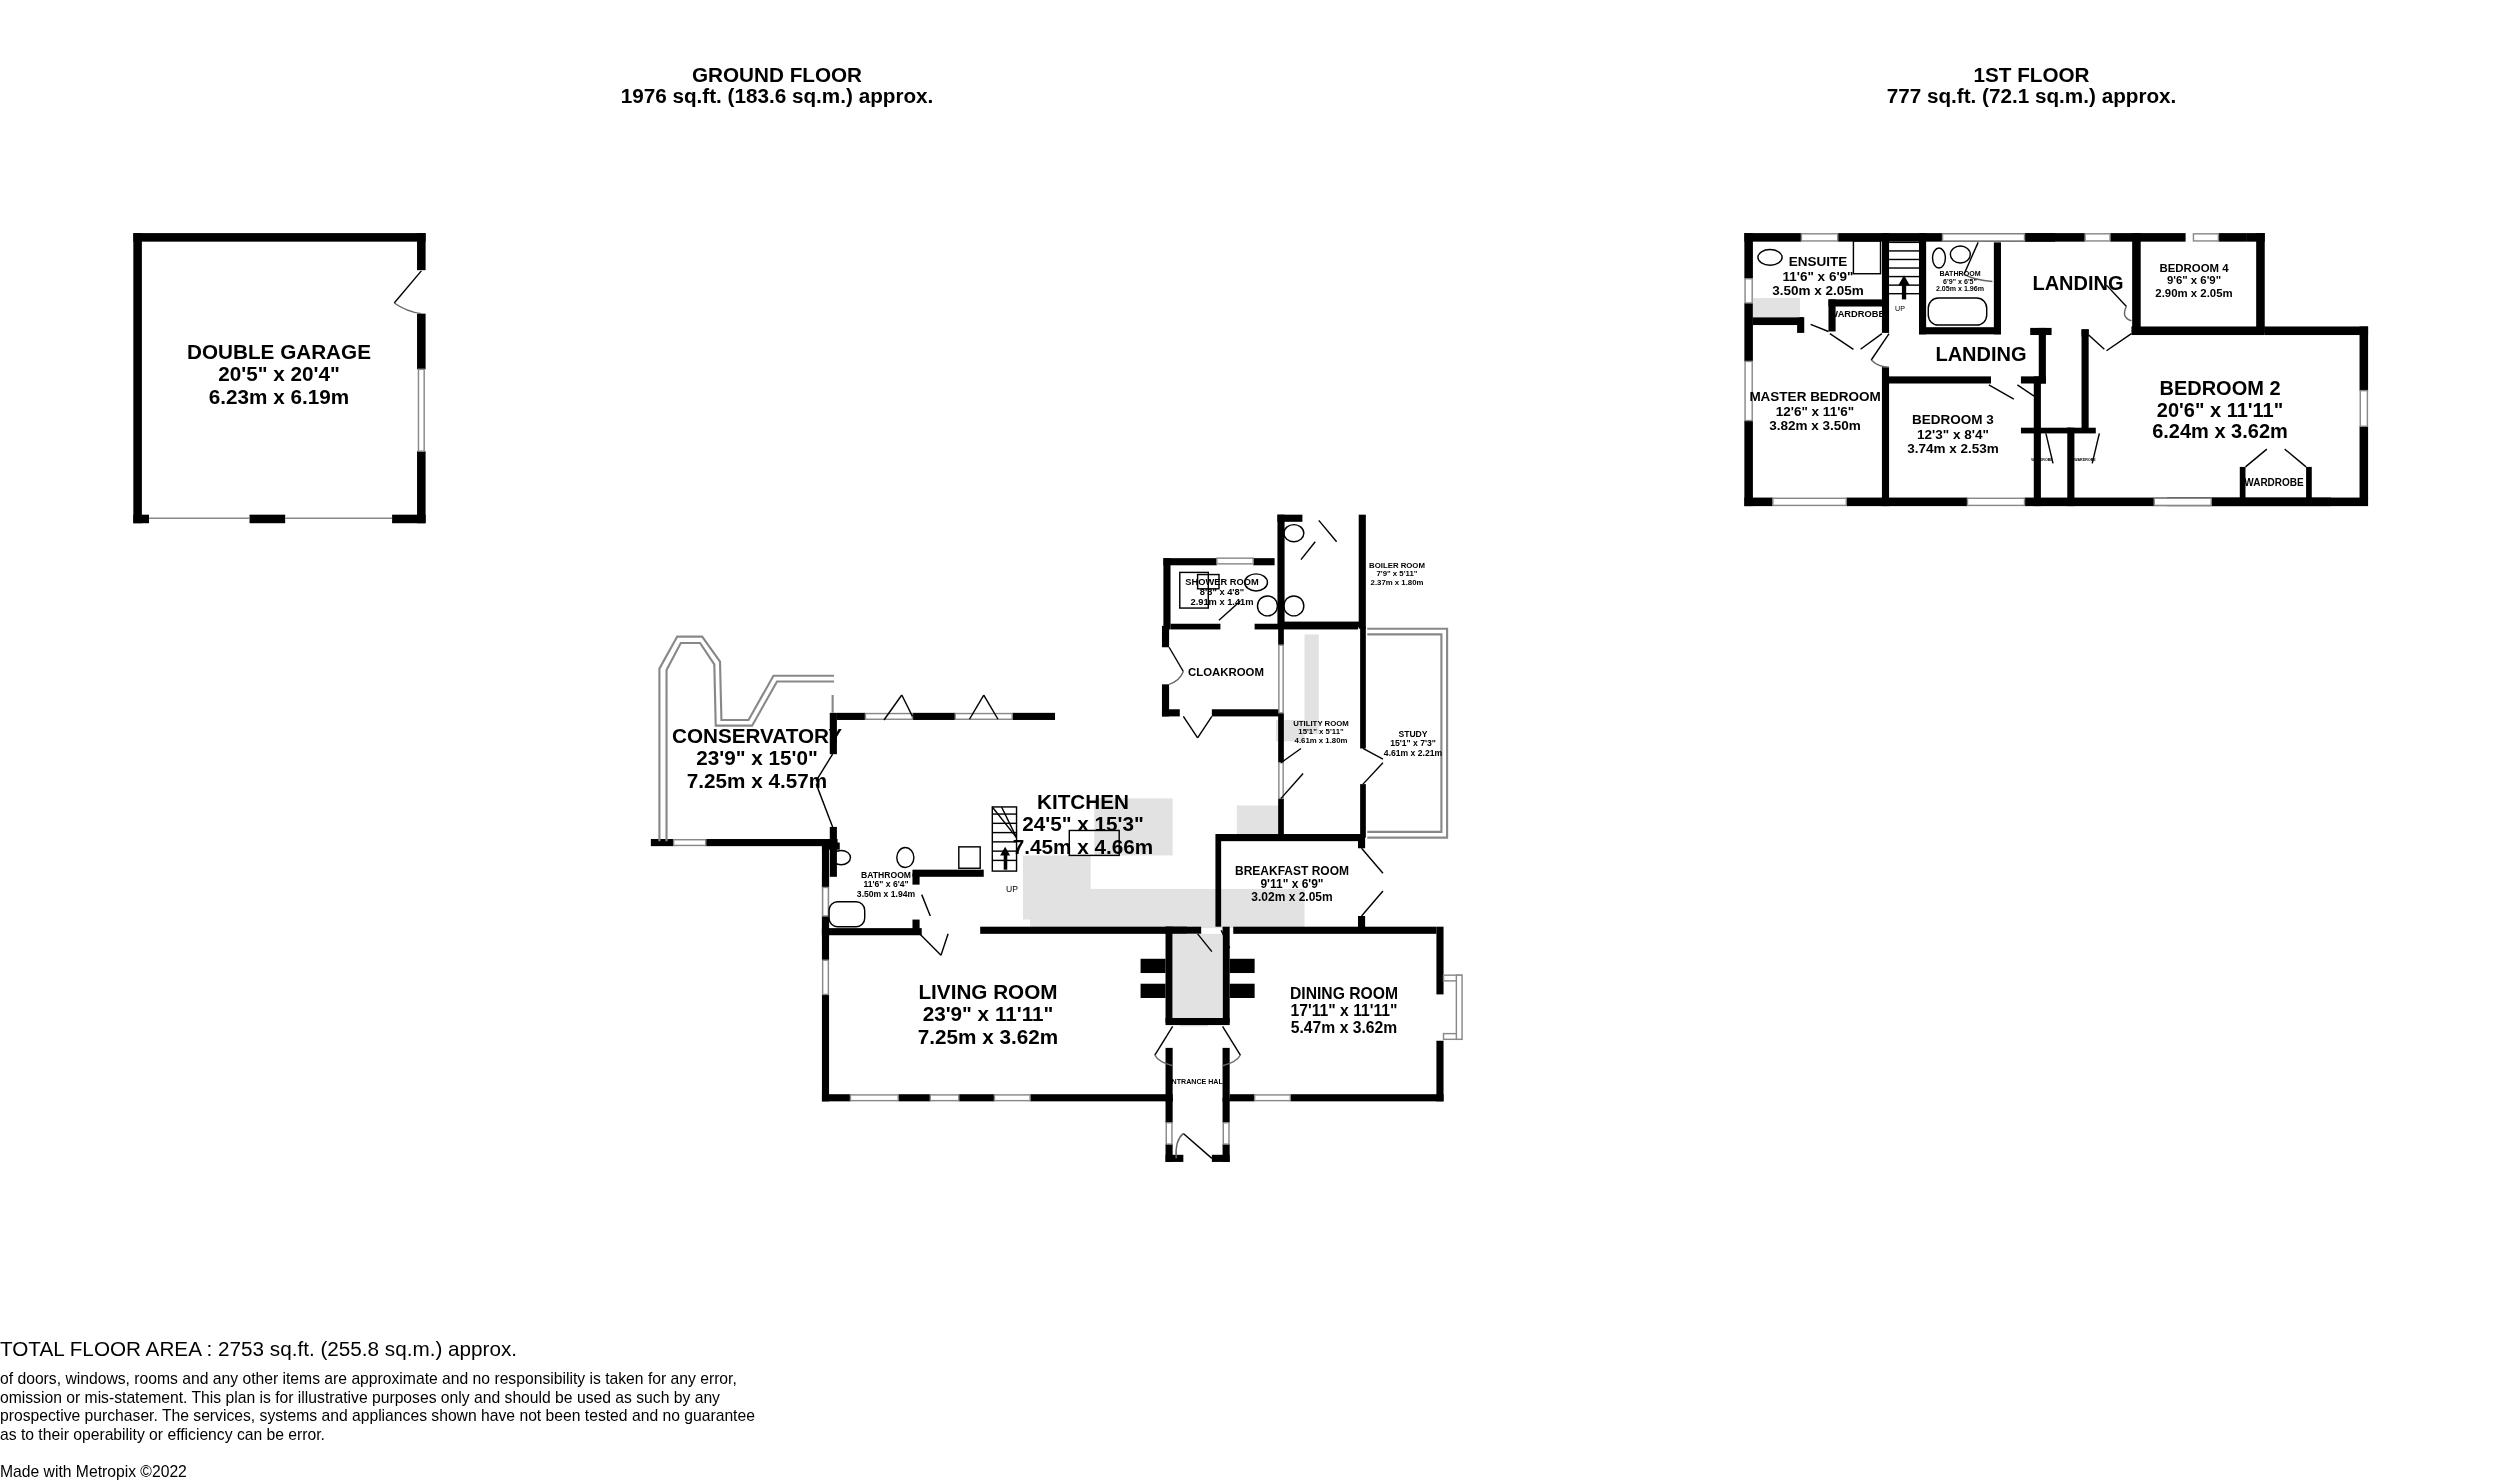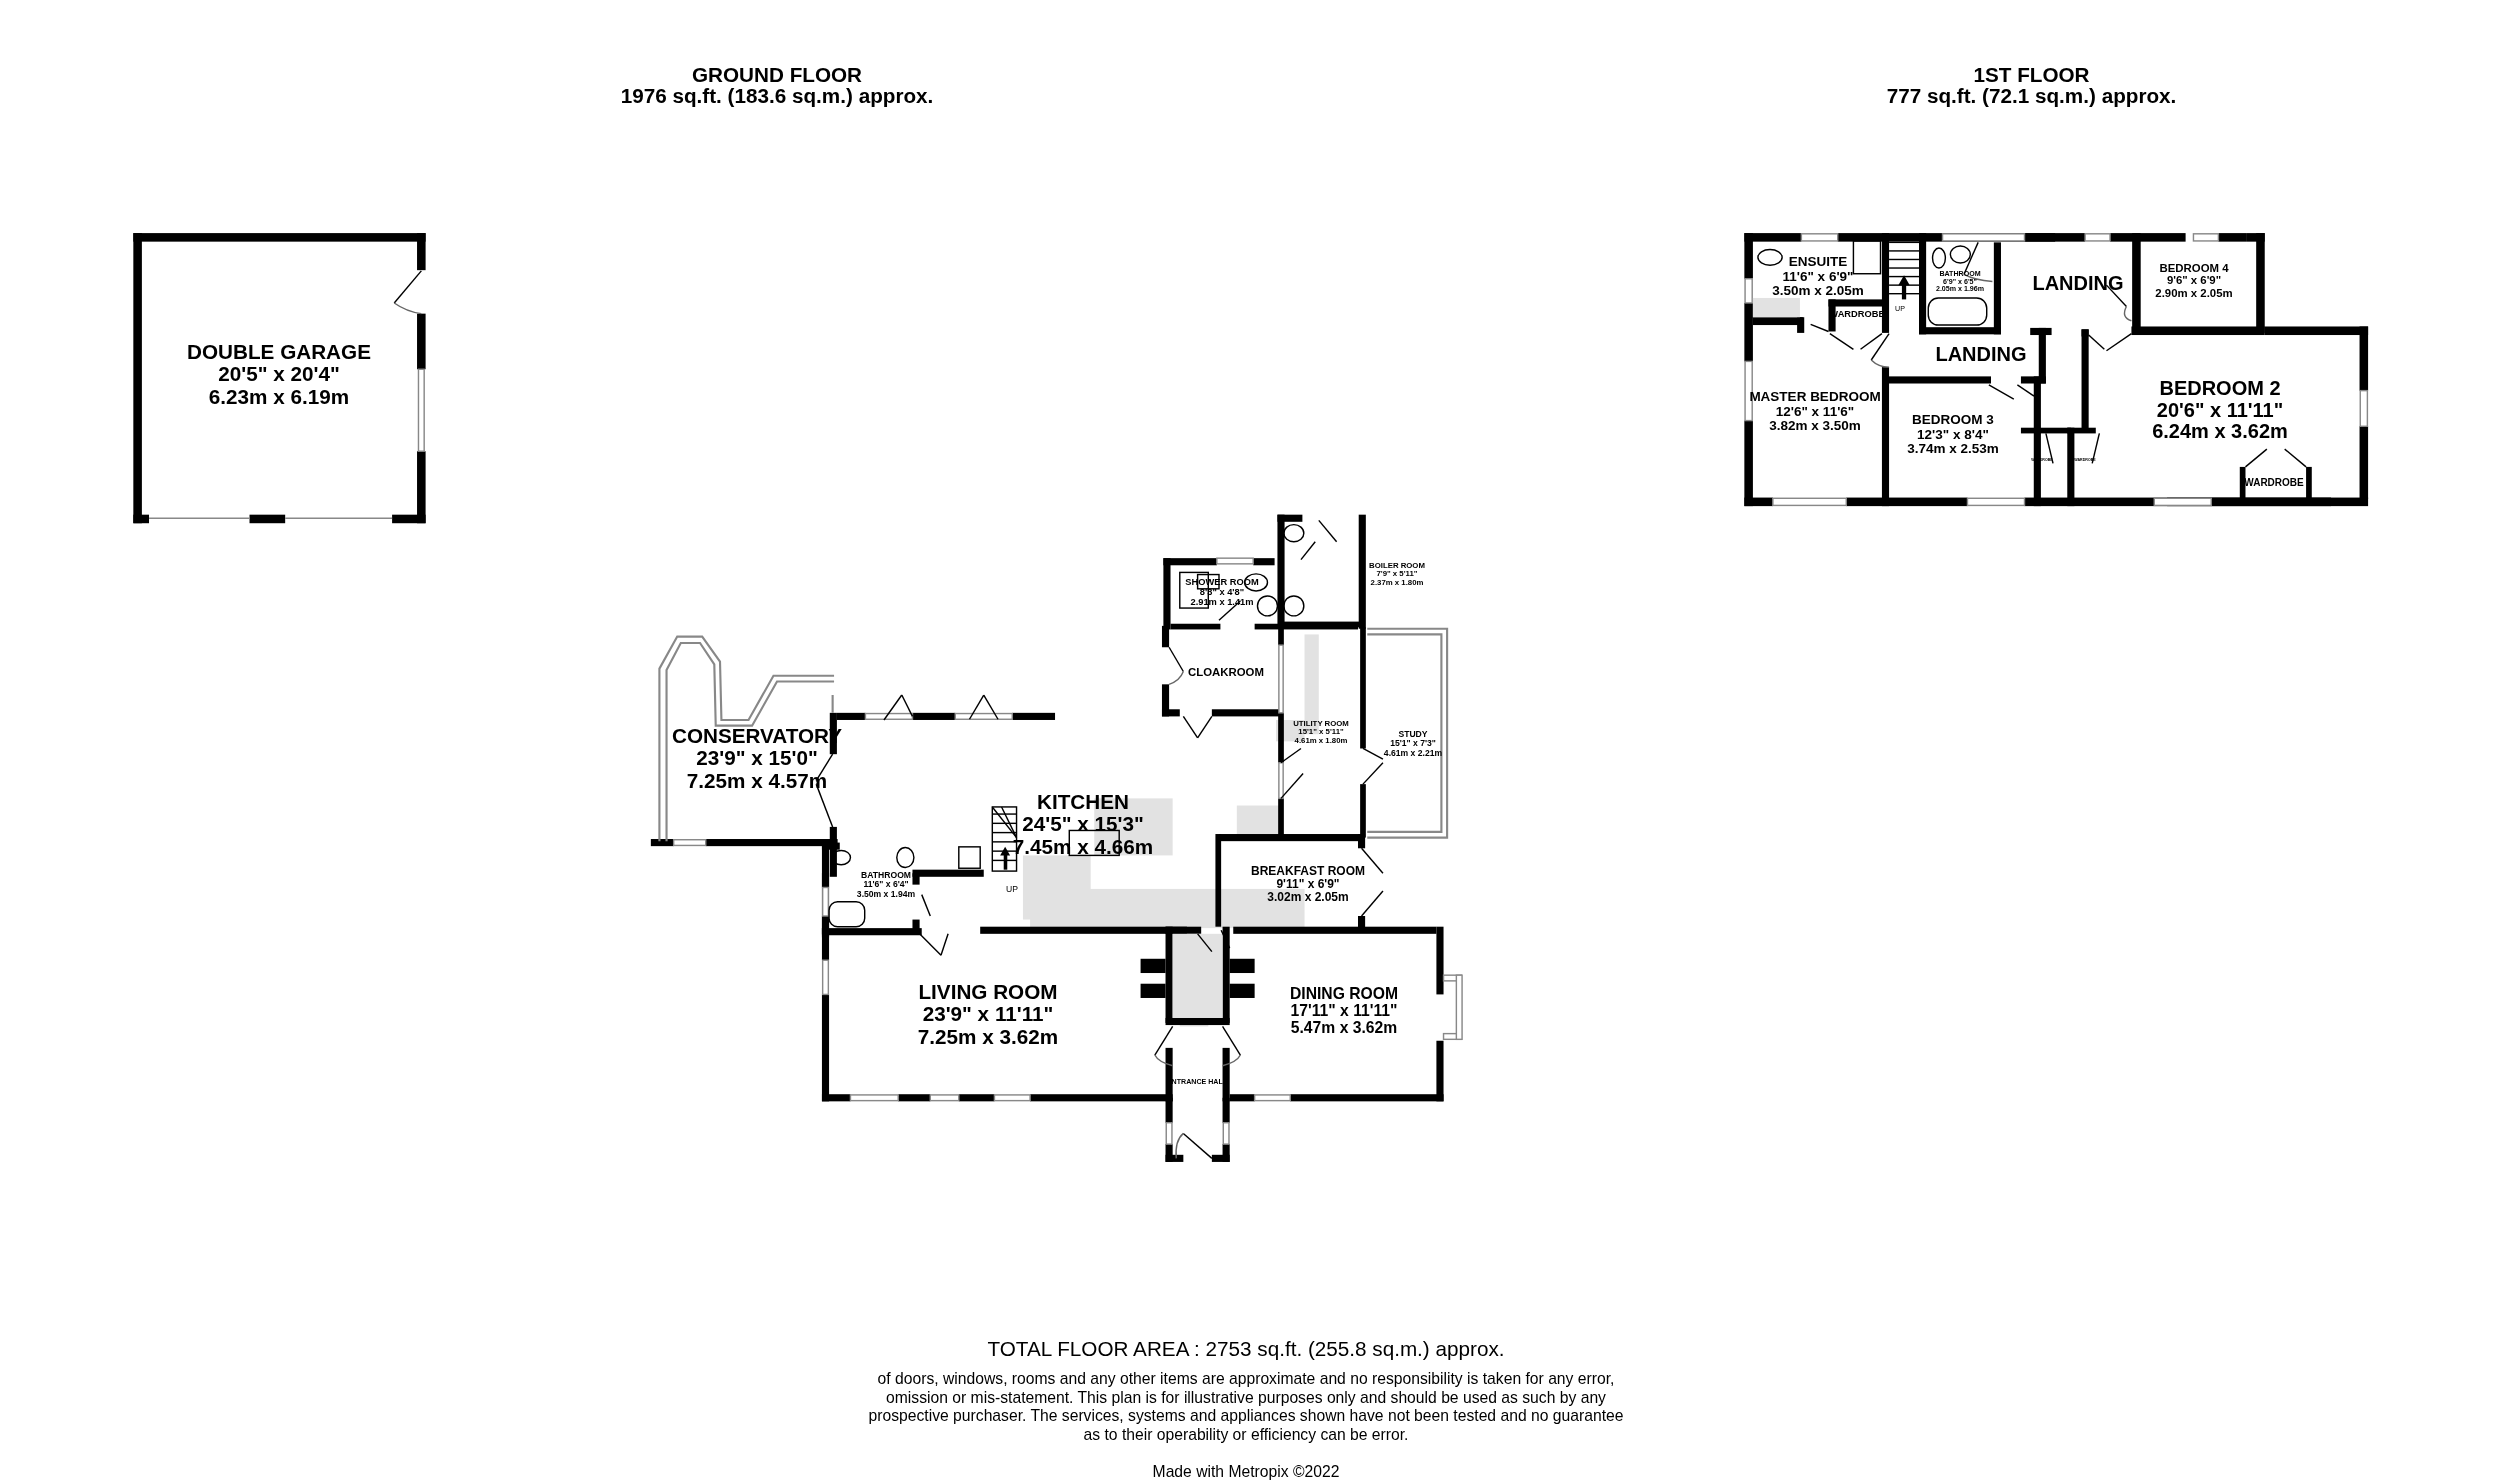--- a/index.html
+++ b/index.html
@@ -3,21 +3,21 @@
 <meta charset="utf-8">
 <style>
   html, body { margin: 0; padding: 0; background: #ffffff; }
   body { width: 2500px; height: 1482px; position: relative; overflow: hidden;
          font-family: "Liberation Sans", "DejaVu Sans", sans-serif; color: #000; }
   .floor-heading { position: absolute; text-align: center; font-size: 20.7px; line-height: 21.4px; }
   .floor-heading div { white-space: nowrap; font-weight: bold; }
   svg.plan { position: absolute; left: 0; top: 0; }
   .lbl { position: absolute; text-align: center; font-weight: bold; white-space: nowrap; line-height: 1.08; transform: translate(-50%, 0); }
   .lbl .nm, .lbl .ft, .lbl .mt { display: block; }
-  .footer { position: absolute; left: 0; width: 2492px; text-align: center; }
+  .footer { position: absolute; left: 0; width: 2492px; }
   .total { top: 1337px; font-size: 20.7px; }
   .disclaimer { top: 1370px; font-size: 15.7px; line-height: 18.5px; }
   .disclaimer div { white-space: nowrap; }
   .credit { top: 1463px; font-size: 15.7px; }
   .tiny { position: absolute; font-size: 8.6px; font-weight: normal; white-space: nowrap; transform: translate(-50%, 0); }
 </style>
 </head>
 <body>
 
 <div class="floor-heading" style="left:542px; top:64px; width:470px;">
@@ -382,21 +382,21 @@
 <div class="lbl" style="left:1413px; top:718px; font-size:8.6px;margin-top:12px;">
   <span class="nm">STUDY</span>
   <span class="ft">15'1"  x 7'3"</span>
   <span class="mt">4.61m  x 2.21m</span>
 </div>
 <div class="lbl" style="left:886px; top:871px; font-size:8.6px;">
   <span class="nm">BATHROOM</span>
   <span class="ft">11'6"  x 6'4"</span>
   <span class="mt">3.50m  x 1.94m</span>
 </div>
-<div class="lbl" style="left:1292px; top:865px; font-size:12px;margin-left:16px;">
+<div class="lbl" style="left:1292px; top:865px; font-size:12px;">
   <span class="nm">BREAKFAST ROOM</span>
   <span class="ft">9'11"  x 6'9"</span>
   <span class="mt">3.02m  x 2.05m</span>
 </div>
 <div class="lbl" style="left:988px; top:981px; font-size:20.7px;">
   <span class="nm">LIVING ROOM</span>
   <span class="ft">23'9"  x 11'11"</span>
   <span class="mt">7.25m  x 3.62m</span>
 </div>
 <div class="lbl" style="left:1344px; top:986px; font-size:15.7px;">

